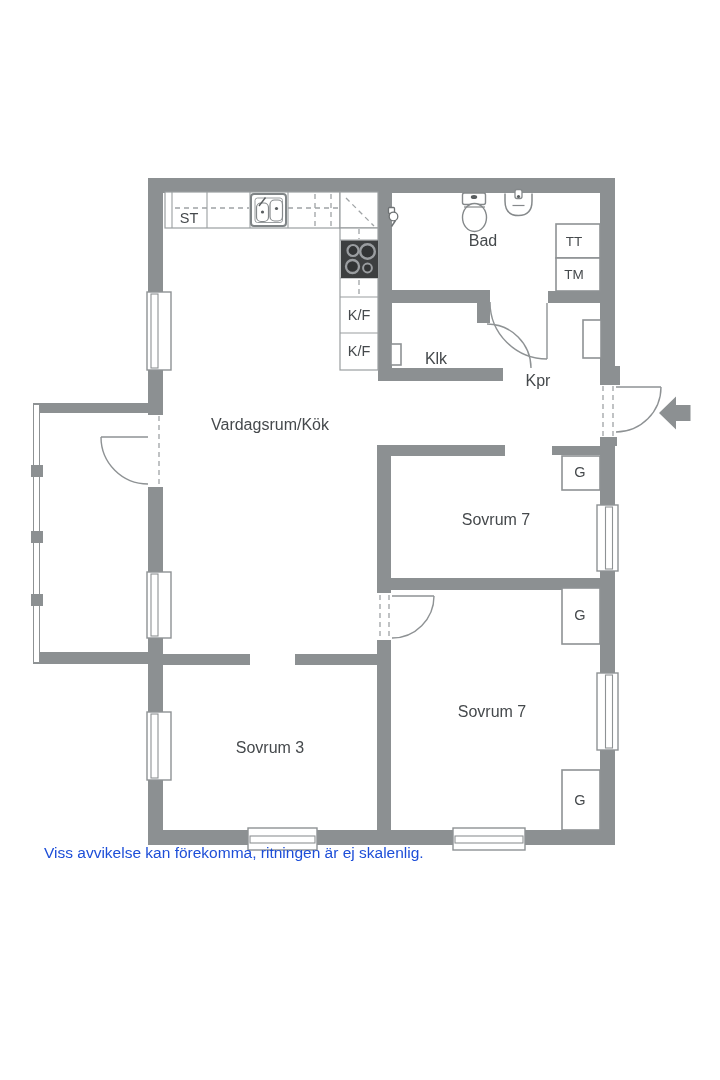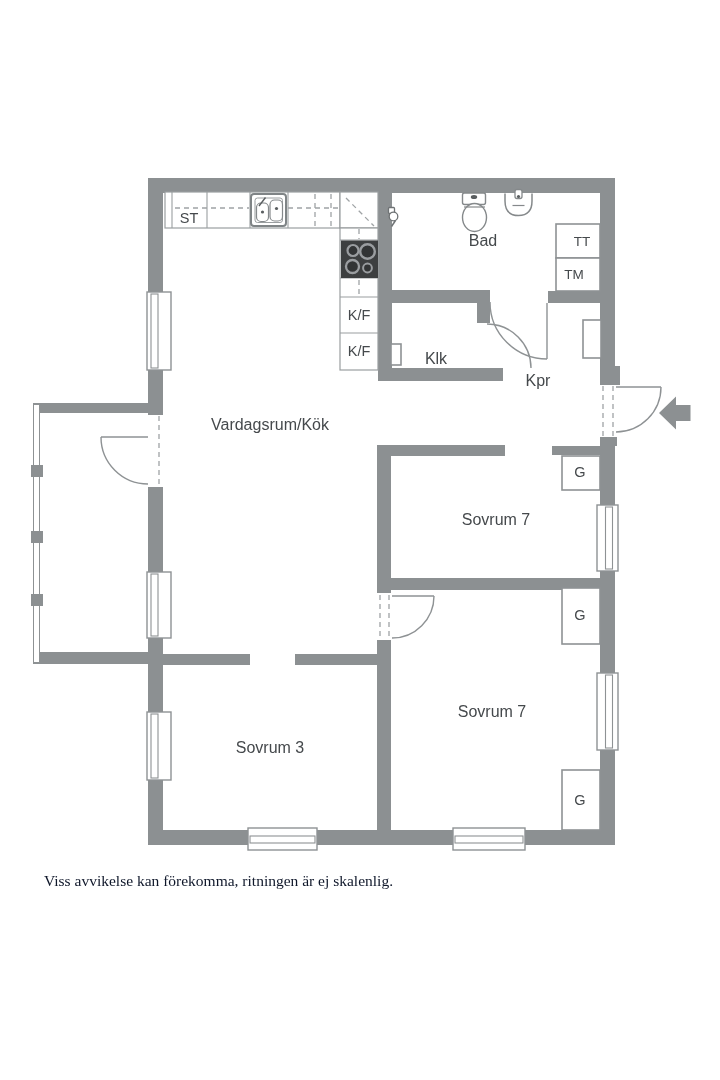--- a/index.html
+++ b/index.html
@@ -17,21 +17,21 @@
   .furn{fill:#fff;stroke:var(--line);stroke-width:1.6;}
   .counter{fill:#fff;stroke:#9a9ea0;stroke-width:1.2;}
   .cline{stroke:#9a9ea0;stroke-width:1.1;}
   .door{fill:none;stroke:var(--line);stroke-width:1.4;}
   .dash{fill:none;stroke:var(--dash);stroke-width:1.3;stroke-dasharray:5 4;}
   .lbl{position:absolute;transform:translate(-50%,-50%);color:var(--text);white-space:nowrap;}
   .lbl-lg{font-size:16px;}
   .lbl-md{font-size:16px;}
   .lbl-sm{font-size:14.5px;}
   .lbl-xs{font-size:13.5px;}
-  .caption{position:absolute;left:44px;top:872px;font-size:15.5px;color:#0f172a;font-family:Liberation Serif, serif;}
+  .caption{position:absolute;left:44px;top:844px;font-size:15.5px;color:#1d4ed8;}
 </style>
 </head>
 <body>
 
 <div class="canvas">
 
   <svg width="720" height="1080" viewBox="0 0 720 1080">
 
     <g shape-rendering="crispEdges">
       <rect class="wall" x="148" y="178" width="467" height="15"></rect>
@@ -217,20 +217,20 @@
   <span class="lbl lbl-md" style="left:483px;top:241px;">Bad</span>
   <span class="lbl lbl-md" style="left:436px;top:359px;">Klk</span>
   <span class="lbl lbl-md" style="left:538px;top:381px;">Kpr</span>
   <span class="lbl lbl-lg" style="left:496px;top:520px;">Sovrum 7</span>
   <span class="lbl lbl-lg" style="left:492px;top:712px;">Sovrum 7</span>
   <span class="lbl lbl-lg" style="left:270px;top:748px;text-align:right;">Sovrum 3</span>
 
   <span class="lbl lbl-sm" style="left:189px;top:210px;margin-top:8px;">ST</span>
   <span class="lbl lbl-sm" style="left:359px;top:315px;">K/F</span>
   <span class="lbl lbl-sm" style="left:359px;top:351px;">K/F</span>
-  <span class="lbl lbl-xs" style="left:574px;top:241px;margin-left:8px;">TT</span>
+  <span class="lbl lbl-xs" style="left:574px;top:241px;">TT</span>
   <span class="lbl lbl-xs" style="left:574px;top:274px;">TM</span>
   <span class="lbl lbl-sm" style="left:580px;top:472px;">G</span>
   <span class="lbl lbl-sm" style="left:580px;top:615px;">G</span>
   <span class="lbl lbl-sm" style="left:580px;top:800px;">G</span>
 
   <span class="caption">Viss avvikelse kan förekomma, ritningen är ej skalenlig.</span>
 </div>
 
 </body></html>

